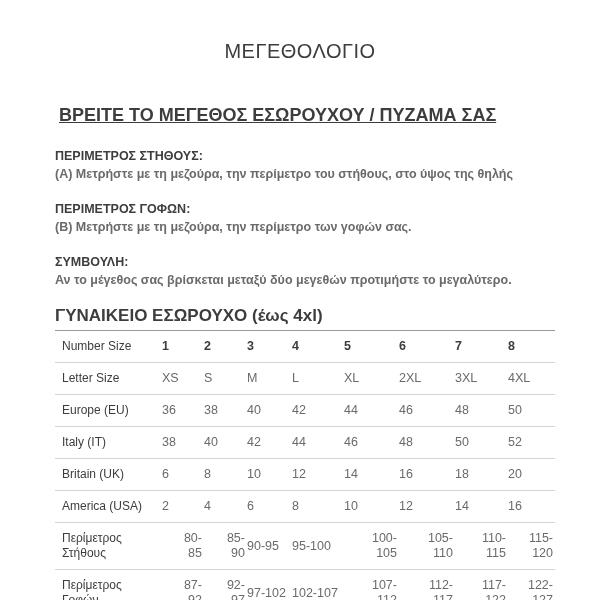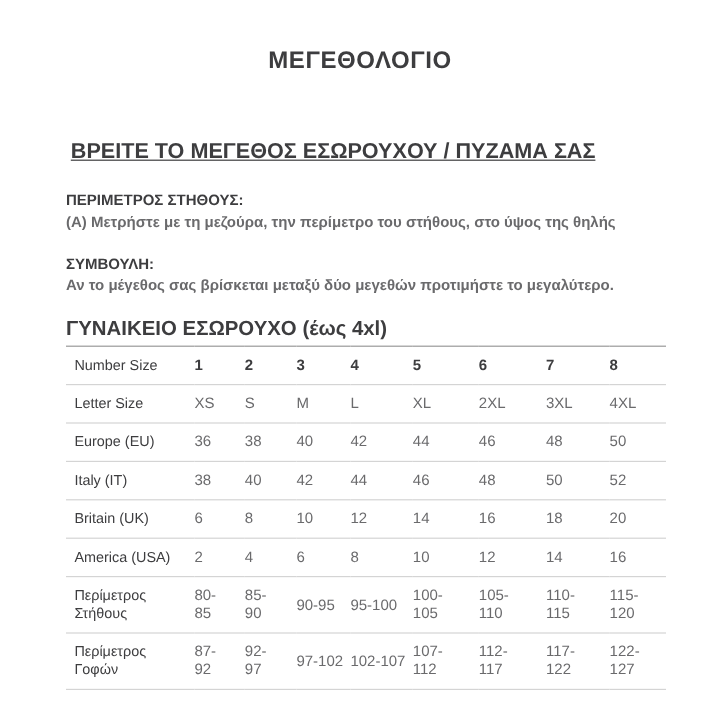--- a/index.html
+++ b/index.html
@@ -18,25 +18,25 @@
     color: var(--text-dark);
     overflow: hidden;
   }
   .page {
     width: 600px;
     height: 600px;
     padding: 40px 45px 0 55px;
   }
   h1.title {
     font-size: 20px;
-    font-weight: 700;
+    font-weight: 400;
     text-align: center;
     letter-spacing: 0.5px;
     color: var(--text-dark);
-    margin: 0 10px 53px 0;
+    margin: 0 10px 42px 0;
   }
   p.intro {
     font-size: 18px;
     font-weight: 700;
     color: var(--text-dark);
     margin: 0 0 21px 4px;
     text-decoration: underline;
   }
   .section h2 {
     font-size: 12.5px;
@@ -76,21 +76,21 @@
   table.size-table td.label {
     font-weight: 400;
     font-size: 12px;
     color: var(--text-dark);
     padding-left: 7px;
   }
   table.size-table td.em {
     font-weight: 700;
     color: var(--text-dark);
   }
-  table.size-table td.wrap { white-space: pre-line; }
+  table.size-table td.wrap { white-space: pre-line; text-align: right; }
   
   col.c-label { width: 107px; }
   col.c1 { width: 42px; }
   col.c2 { width: 43px; }
   col.c3 { width: 45px; }
   col.c4 { width: 52px; }
   col.c5 { width: 55px; }
   col.c6 { width: 56px; }
   col.c7 { width: 53px; }
   col.c8 { width: 47px; }
@@ -101,20 +101,24 @@
 <div class="page">
 
   <h1 class="title">ΜΕΓΕΘΟΛΟΓΙΟ</h1>
 
   <p class="intro">ΒΡΕΙΤΕ ΤΟ ΜΕΓΕΘΟΣ ΕΣΩΡΟΥΧΟΥ / ΠΥΖΑΜΑ ΣΑΣ</p>
 
   <div id="sections">
       <div class="section">
         <h2>ΠΕΡΙΜΕΤΡΟΣ ΣΤΗΘΟΥΣ:</h2>
         <p>(Α) Μετρήστε με τη μεζούρα, την περίμετρο του στήθους, στο ύψος της θηλής</p>
+      </div>
+      <div class="section">
+        <h2>ΠΕΡΙΜΕΤΡΟΣ ΓΟΦΩΝ:</h2>
+        <p>(Β) Μετρήστε με τη μεζούρα, την περίμετρο των γοφών σας.</p>
       </div>
       <div class="section">
         <h2>ΣΥΜΒΟΥΛΗ:</h2>
         <p>Αν το μέγεθος σας βρίσκεται μεταξύ δύο μεγεθών προτιμήστε το μεγαλύτερο.</p>
       </div>
     </div>
 
   <p class="caption">ΓΥΝΑΙΚΕΙΟ ΕΣΩΡΟΥΧΟ (έως 4xl)</p>
 
   <table class="size-table">

